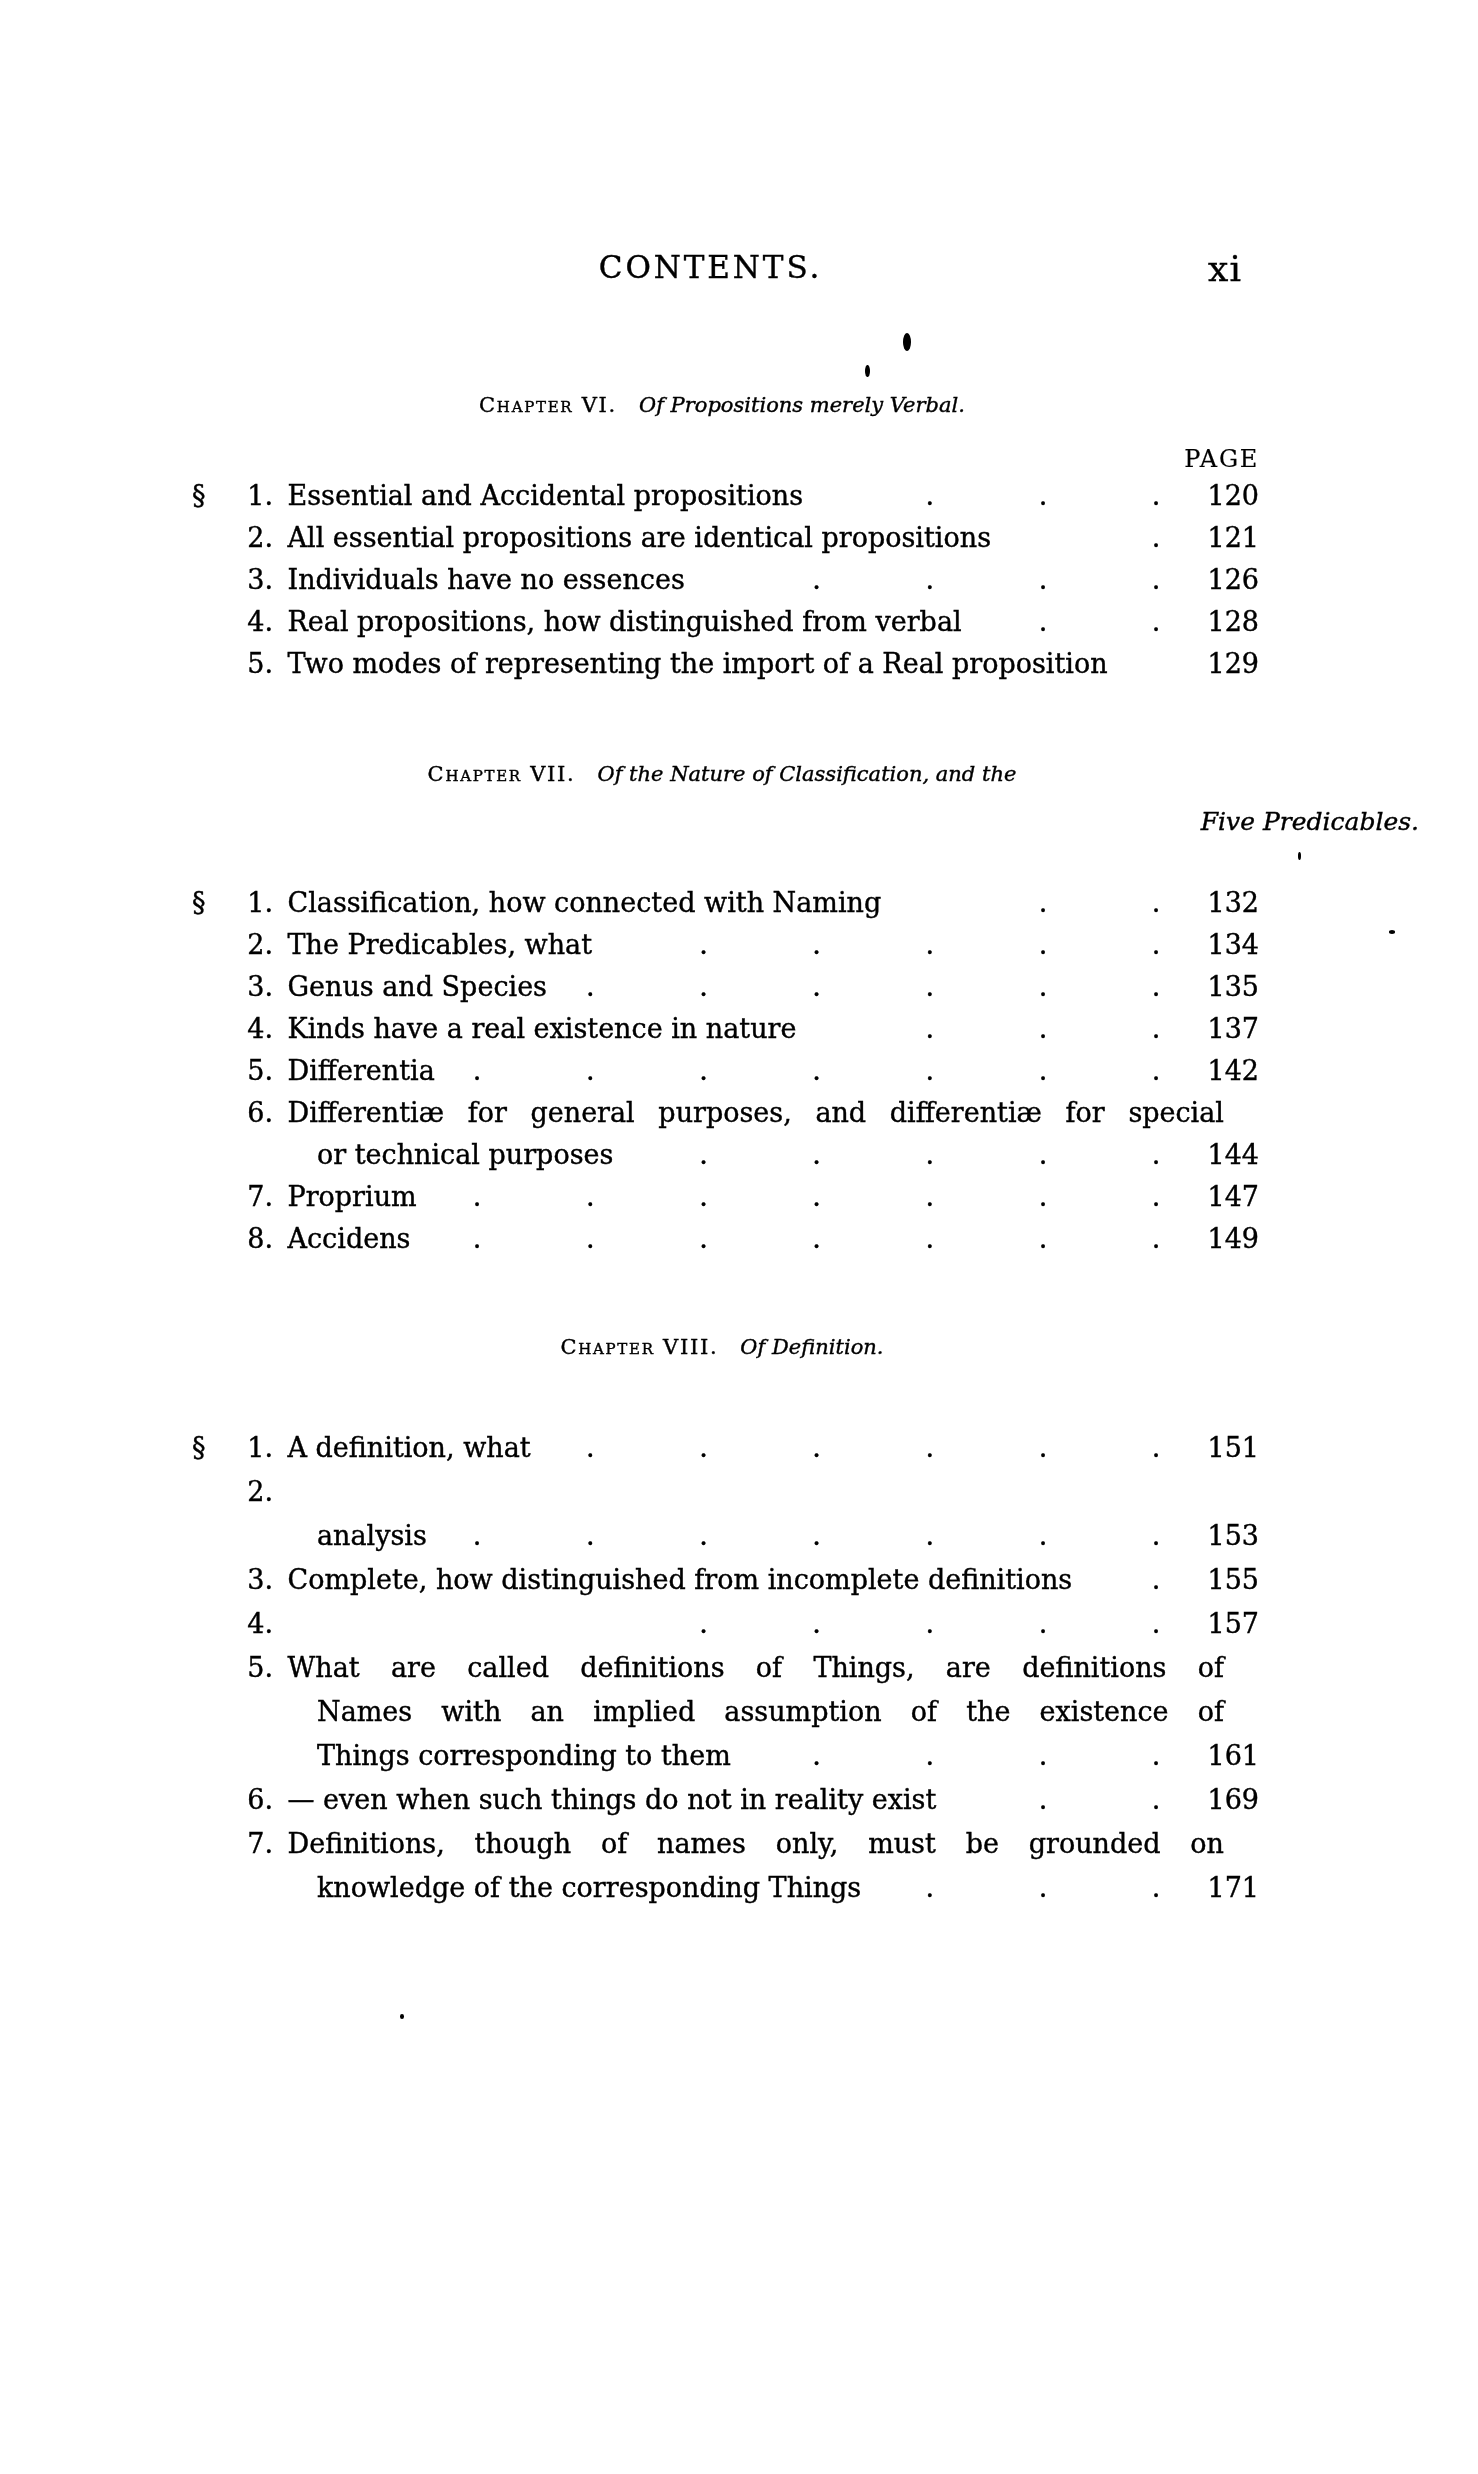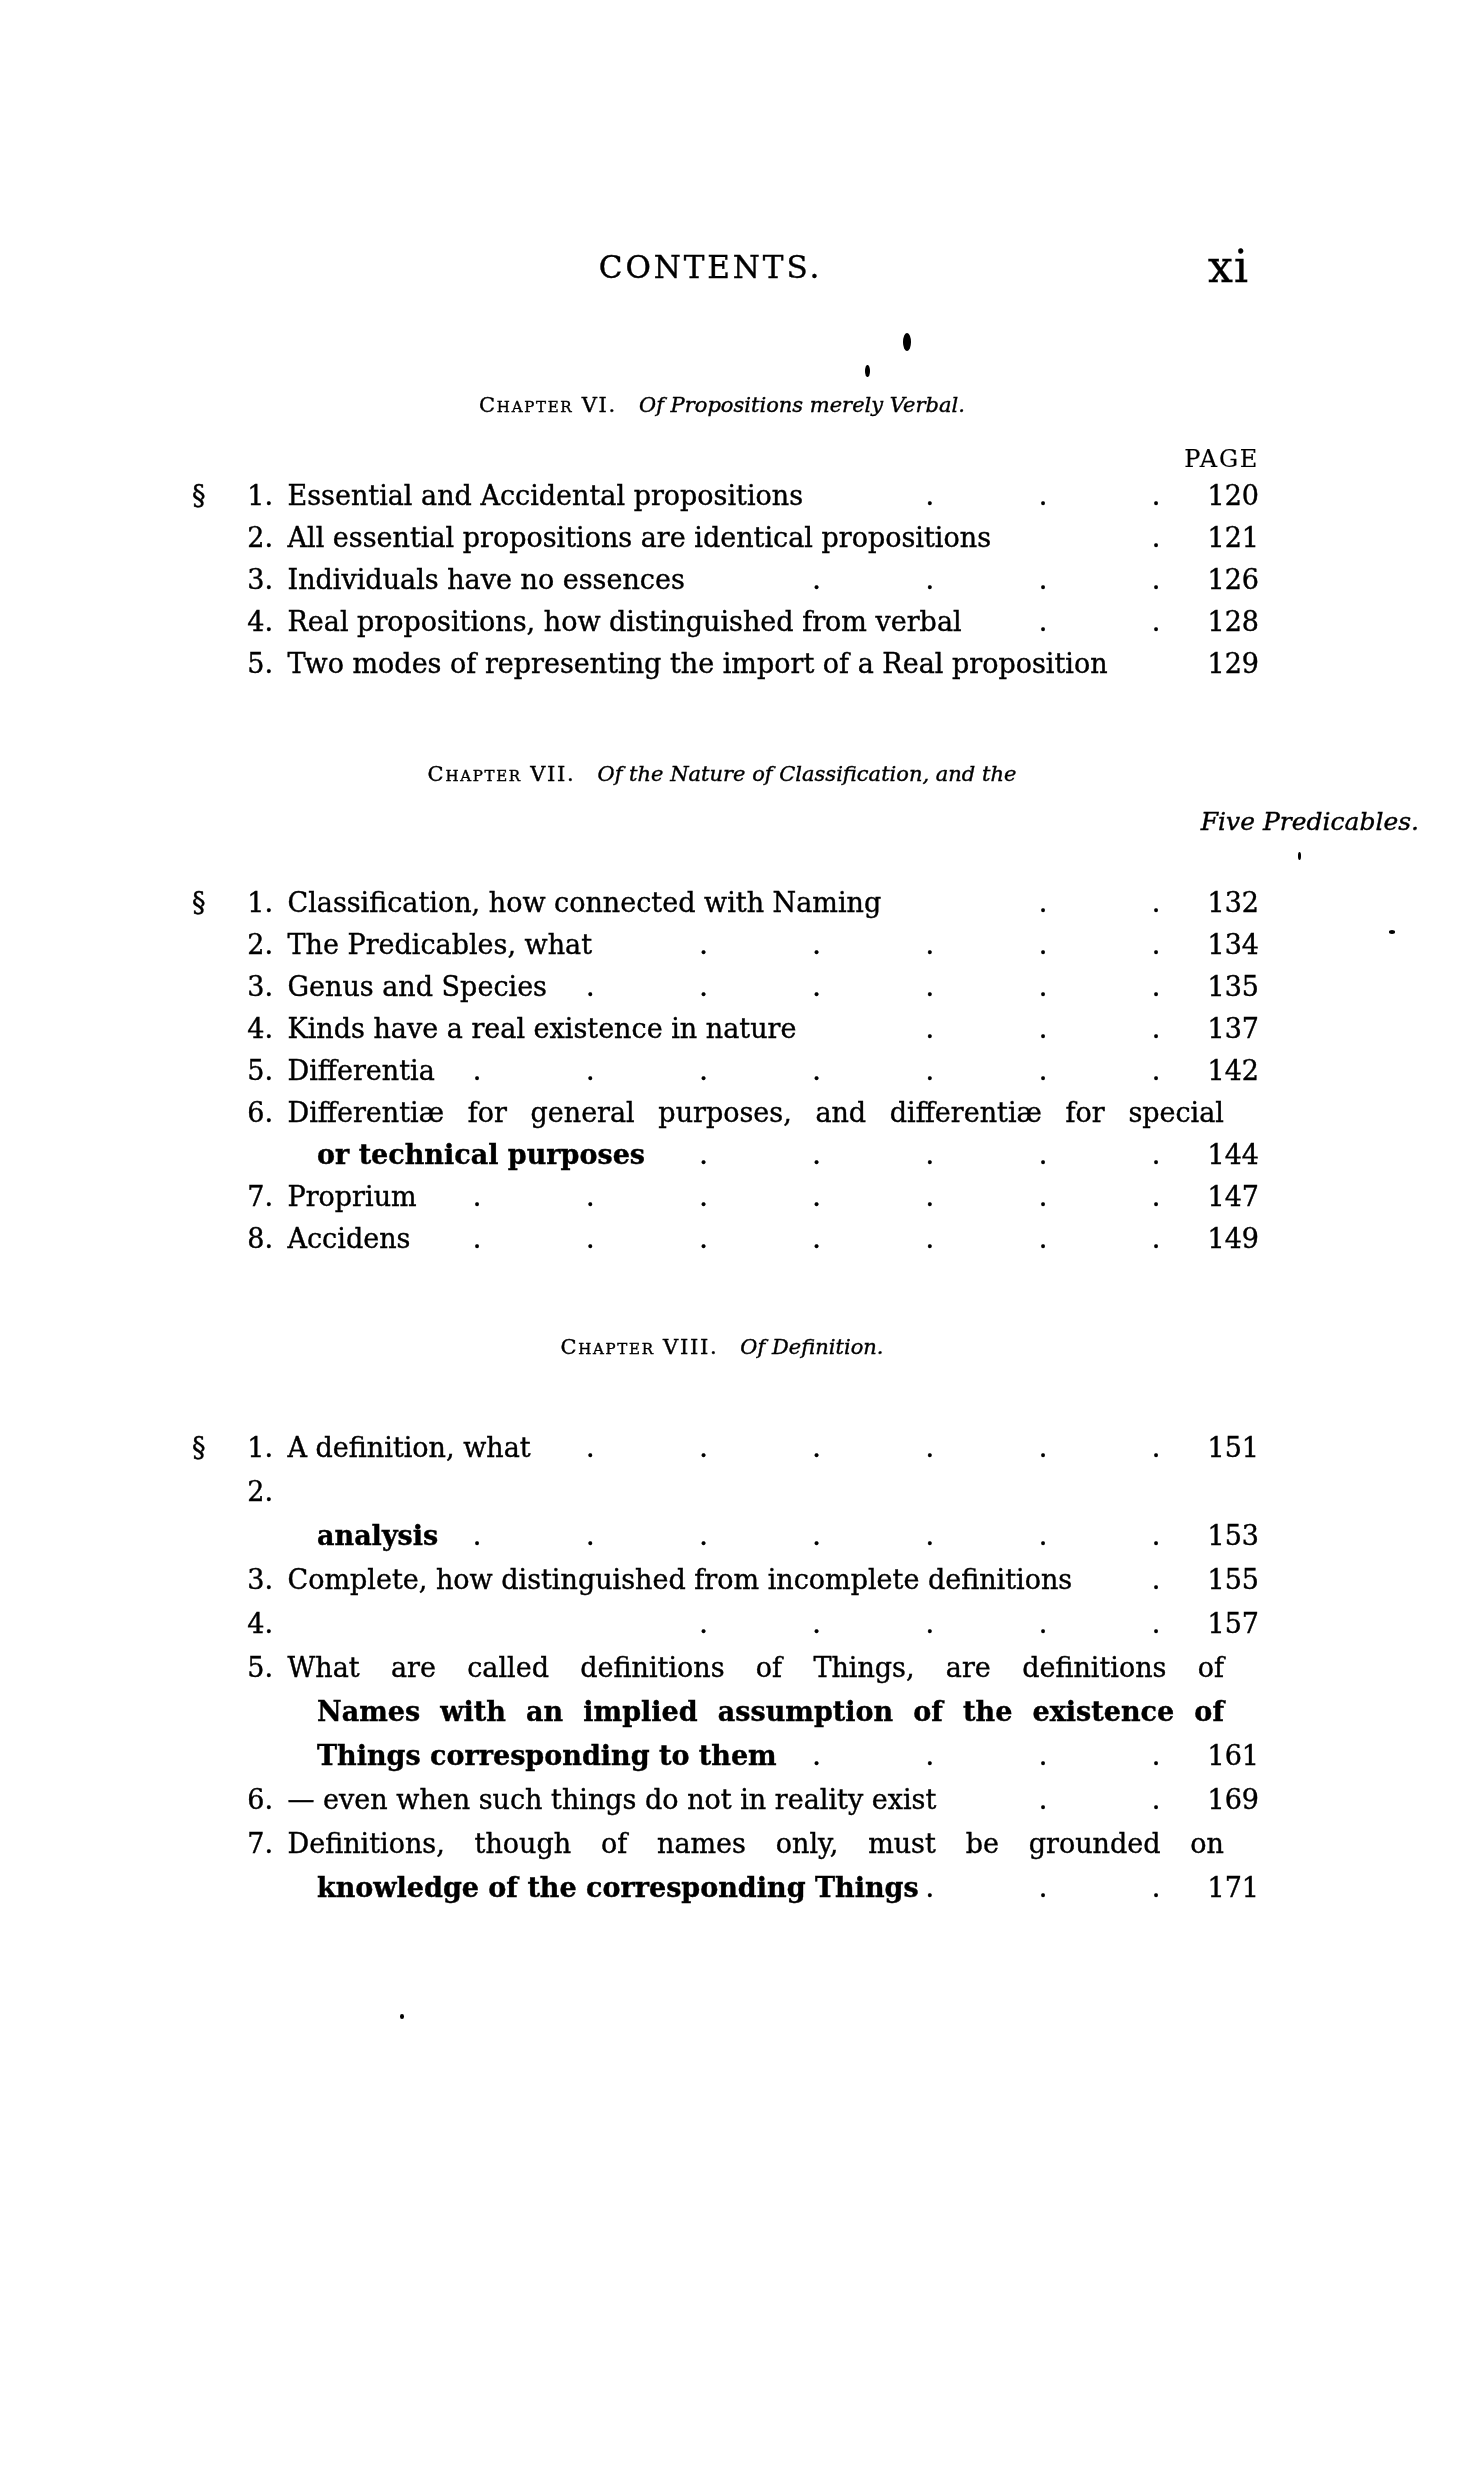--- a/index.html
+++ b/index.html
@@ -14,22 +14,22 @@
     -webkit-text-stroke: 0.4px currentColor;
     overflow: hidden;
   }
 
   
   .contents-title {
     position: absolute; top: 249px; left: 0; width: 1421px;
     text-align: center; font-size: 31px; letter-spacing: 2.9px;
   }
   .folio {
-    position: absolute; top: 241px; left: 1208px;
-    font-size: 44px; letter-spacing: 1.2px;
+    position: absolute; top: 248px; left: 1208px;
+    font-size: 36px; letter-spacing: 1.2px;
   }
 
   
   .ch-head {
     position: absolute; left: 25px; width: 1394px;
     text-align: center; font-size: 21px; white-space: nowrap;
   }
   .ch-head .sc { font-variant: small-caps; letter-spacing: 1.7px; }
   .ch-head .it { font-style: italic; padding-left: 22px; }
   .ch-head-line2 {
@@ -55,21 +55,21 @@
   .row { display: flex; align-items: baseline; height: 42px; line-height: 42px; font-size: 27px; }
   #items8 .row { height: 44px; line-height: 44px; }
   .sig { flex: 0 0 35px; }
   .num { flex: 0 0 46px; text-align: right; }
   .txt { margin-left: 14.5px; white-space: nowrap; }
   .dots {
     flex: 1 1 auto; text-align: right; word-spacing: 96px;
     padding-right: 25.6px; overflow: hidden; white-space: nowrap;
   }
   .pg { flex: 0 0 73px; text-align: right; }
-  .row.cont .txt { margin-left: 44px; font-weight: bold; }
+  .row.cont .txt { margin-left: 44px; }
   .row.lead .txt {
     flex: 1 1 auto; text-align: justify; text-align-last: justify;
     white-space: normal; margin-right: 35px;
   }
 
   
   .speck { position: absolute; background: #000000; border-radius: 50%; }
   #spk-a { left: 903px; top: 333px;  width: 7.6px; height: 18px; }
   #spk-b { left: 865px; top: 365px;  width: 4.6px;  height: 12.2px; }
   #spk-c { left: 1298px; top: 852px; width: 2.9px;  height: 8.1px; }

